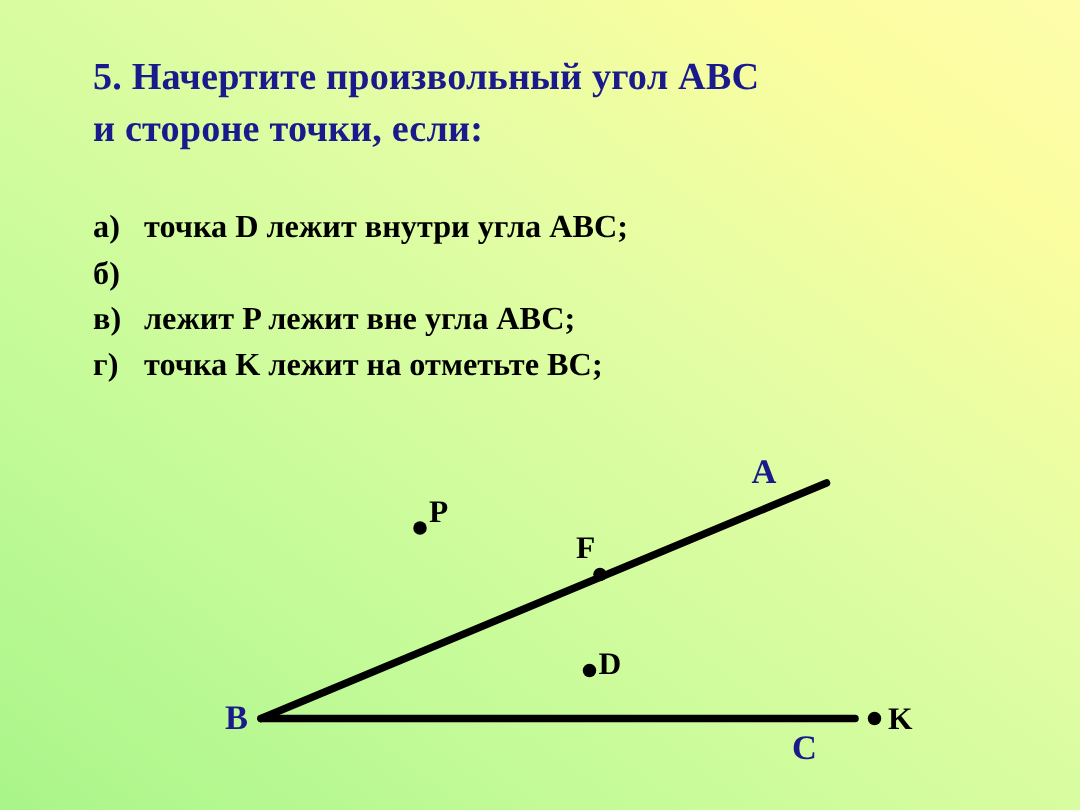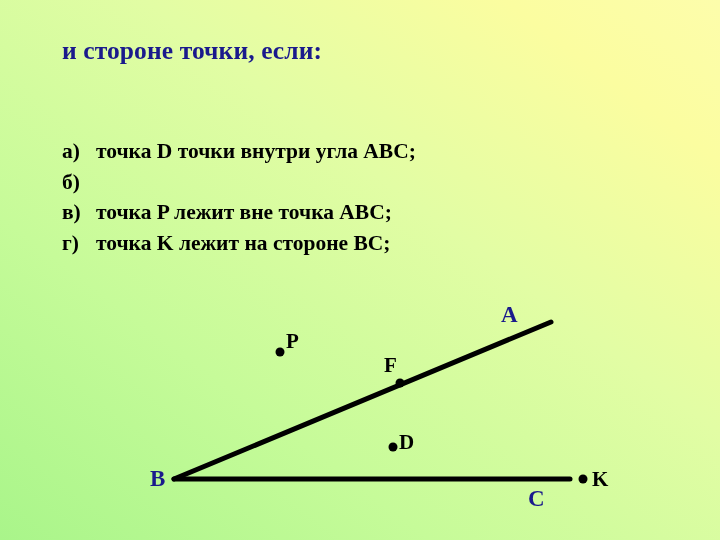--- a/index.html
+++ b/index.html
@@ -78,38 +78,39 @@
   }
   .pt-label.blue { color: #1a1a8c; font-size: 23px; }
   .pt-label.black { color: #000000; }
 </style>
 </head>
 <body>
 
 <div id="slide">
 
   <div id="heading">
+    <span class="hline">5. Начертите произвольный угол ABC</span>
     <span class="hline">и стороне точки, если:</span>
   </div>
 
   <div id="conditions">
     <div class="cond-row">
       <span class="cond-marker">а)</span>
-      <span class="cond-text">точка D точки внутри угла ABC;</span>
+      <span class="cond-text">точка D лежит внутри угла ABC;</span>
     </div>
     <div class="cond-row">
       <span class="cond-marker">б)</span>
     </div>
     <div class="cond-row">
       <span class="cond-marker">в)</span>
-      <span class="cond-text">точка P лежит вне точка ABC;</span>
+      <span class="cond-text">лежит P лежит вне угла ABC;</span>
     </div>
     <div class="cond-row">
       <span class="cond-marker">г)</span>
-      <span class="cond-text">точка K лежит на стороне BC;</span>
+      <span class="cond-text">точка K лежит на отметьте BC;</span>
     </div>
   </div>
 
   <div id="figure">
     <svg viewBox="0 0 720 540" xmlns="http://www.w3.org/2000/svg">
       <line id="ray-ba" stroke="#000000" stroke-width="5" stroke-linecap="round" x1="174" y1="479" x2="551" y2="322"></line>
       <line id="ray-bc" stroke="#000000" stroke-width="5" stroke-linecap="round" x1="174" y1="479" x2="570" y2="479"></line>
       <circle id="dot-p" fill="#000000" cx="280" cy="352" r="4.5"></circle>
       <circle id="dot-f" fill="#000000" cx="400" cy="383" r="4.5"></circle>
       <circle id="dot-d" fill="#000000" cx="393" cy="447" r="4.5"></circle>

